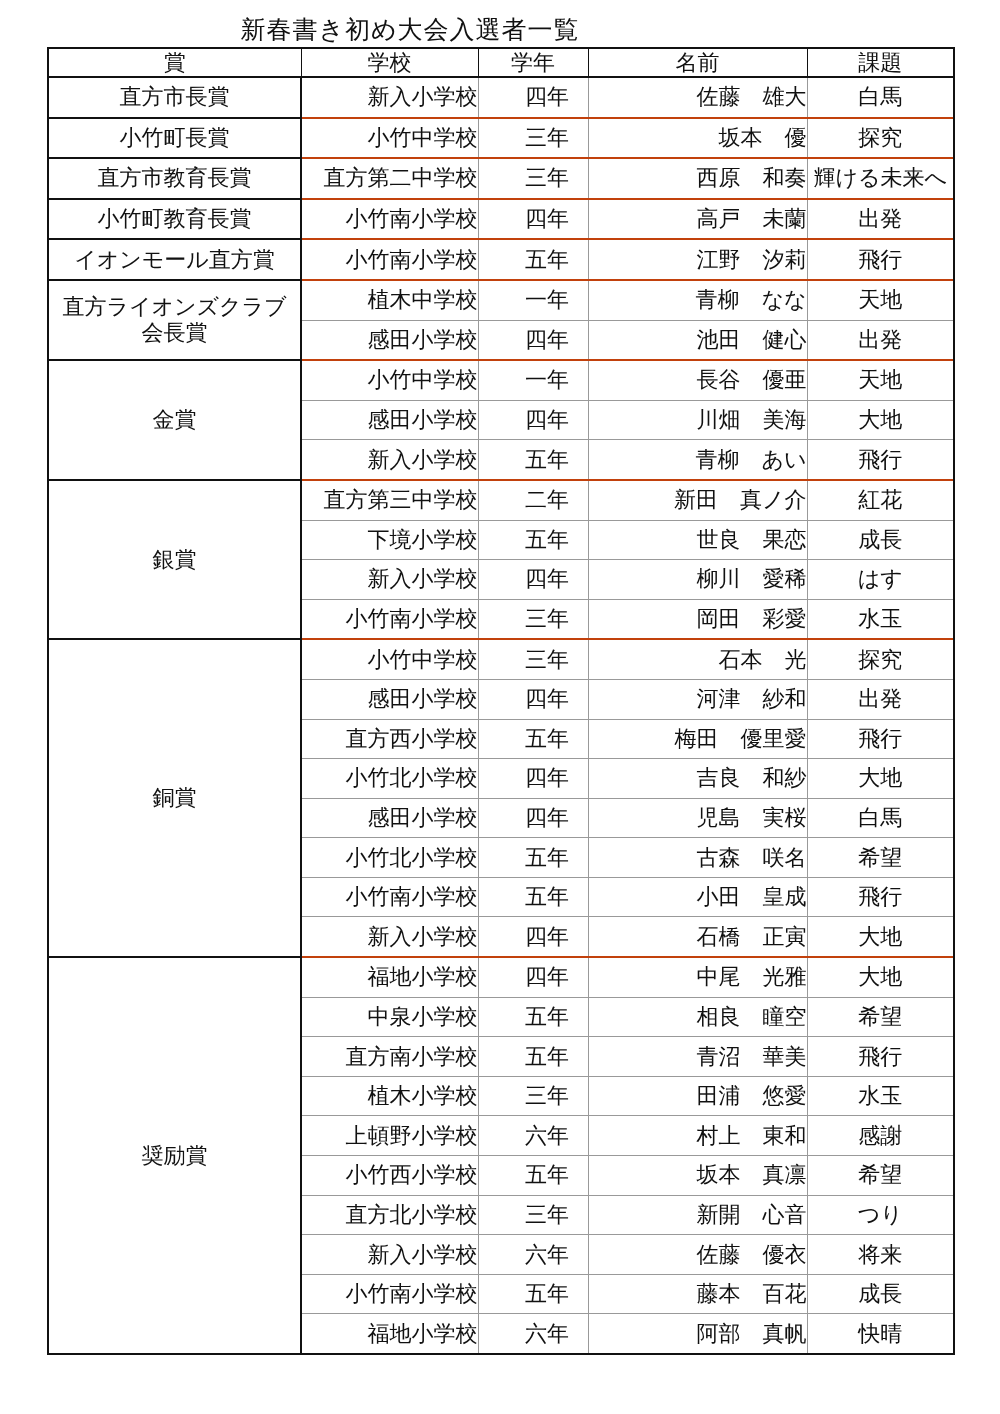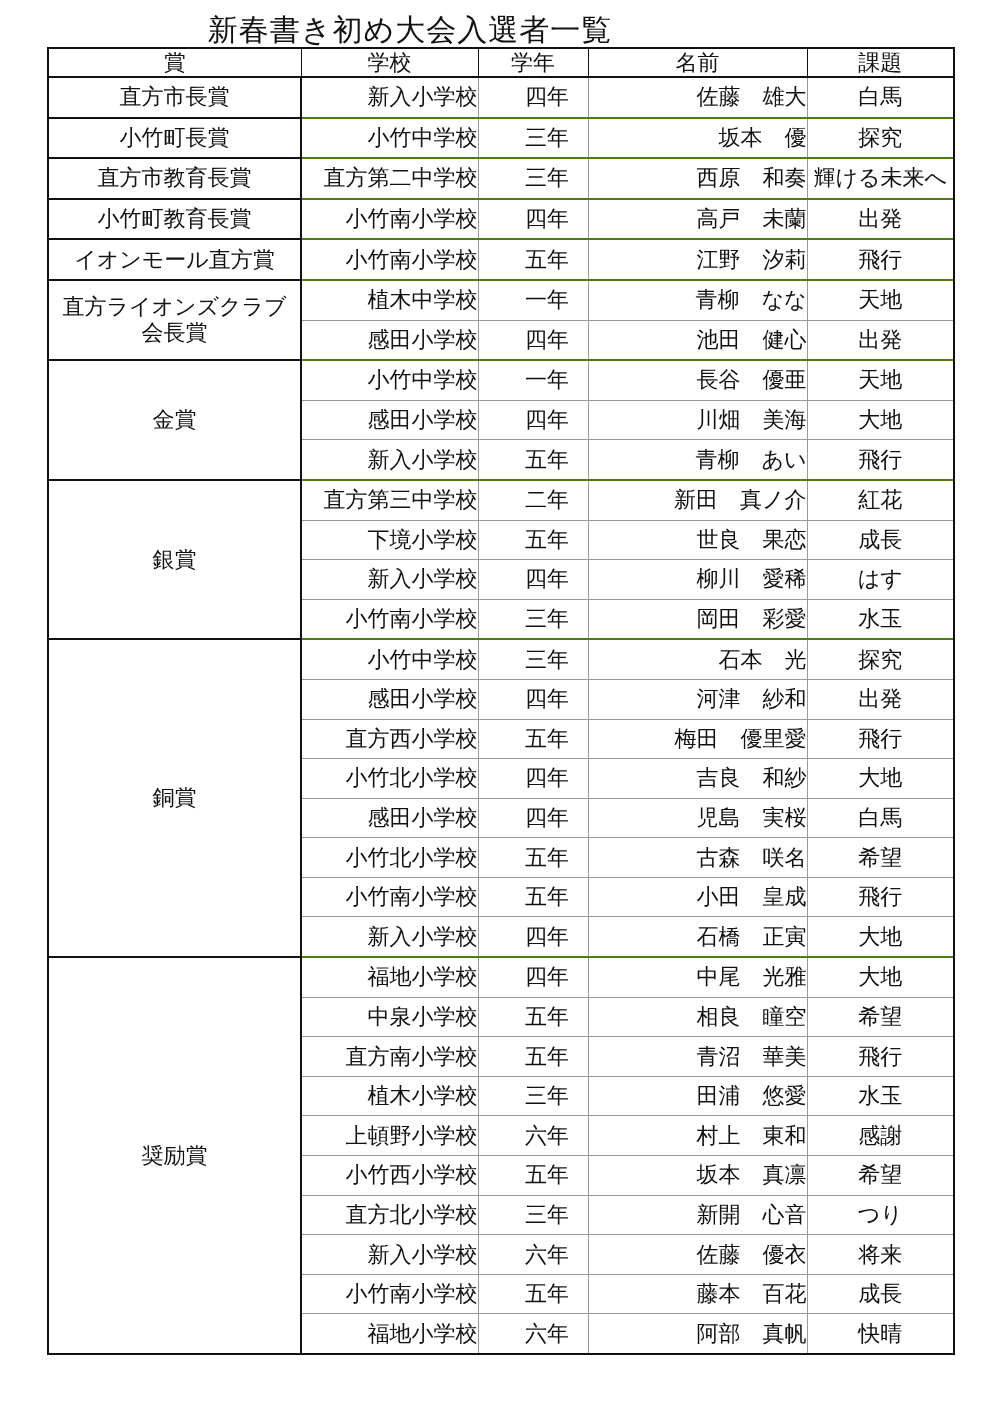--- a/index.html
+++ b/index.html
@@ -1,31 +1,31 @@
 <!DOCTYPE html>
 <html><head>
 <meta charset="utf-8">
 <style>
   html, body { margin: 0; padding: 0; background: #ffffff; }
   body { width: 1000px; height: 1414px; position: relative; font-family: "DejaVu Serif", "Liberation Serif", serif; color: #111; }
-  .title { position: absolute; top: 14px; left: 0; width: 820px; text-align: center; font-size: 30px; letter-spacing: 1px; line-height: 32px; font-family: Liberation Serif, serif; }
+  .title { position: absolute; top: 14px; left: 0; width: 820px; text-align: center; font-size: 25px; letter-spacing: 1px; line-height: 32px; font-family: Liberation Serif, serif; }
   table.list { position: absolute; top: 47px; left: 47px; width: 906px; border-collapse: collapse; border: 2px solid #111; table-layout: fixed; }
   table.list col.c1 { width: 253px; }
   table.list col.c2 { width: 177px; }
   table.list col.c3 { width: 110px; }
   table.list col.c4 { width: 219px; }
   table.list col.c5 { width: 147px; }
   th { height: 27px; font-weight: normal; font-size: 22px; border: 1px solid #111; border-bottom: 2px solid #111; padding: 0; line-height: 26px; text-align: center; }
   td { height: 38.6px; font-size: 22px; padding: 0; border-left: 1px solid #999; border-right: 1px solid #999; border-top: 1px solid #999; border-bottom: 1px solid #999; line-height: 26px; }
   td.award { text-align: center; border-right: 2px solid #111; border-top: 2px solid #111; border-bottom: 2px solid #111; font-family: "DejaVu Sans", "Liberation Sans", sans-serif; }
   td.school { text-align: right; padding-left: 4px; font-family: "DejaVu Sans", "Liberation Sans", sans-serif; white-space: nowrap; overflow: hidden; }
   td.grade { text-align: center; font-family: "DejaVu Sans", "Liberation Sans", sans-serif; padding-left: 28px; }
   td.name { text-align: right; padding-left: 4px; font-family: "DejaVu Sans", "Liberation Sans", sans-serif; white-space: pre; }
   td.theme { text-align: center; font-family: "DejaVu Sans", "Liberation Sans", sans-serif; white-space: nowrap; border-right: 2px solid #111; }
-  tr.group-start td { border-top: 2px solid #4d7c0f; margin-top: 30px; }
+  tr.group-start td { border-top: 2px solid #c2410c; margin-top: 30px; }
   .award-text { display: inline-block; line-height: 26px; }
 </style>
 </head>
 <body>
 
 <div class="title">新春書き初め大会入選者一覧</div>
 
 <table class="list">
   <colgroup>
     <col class="c1">

